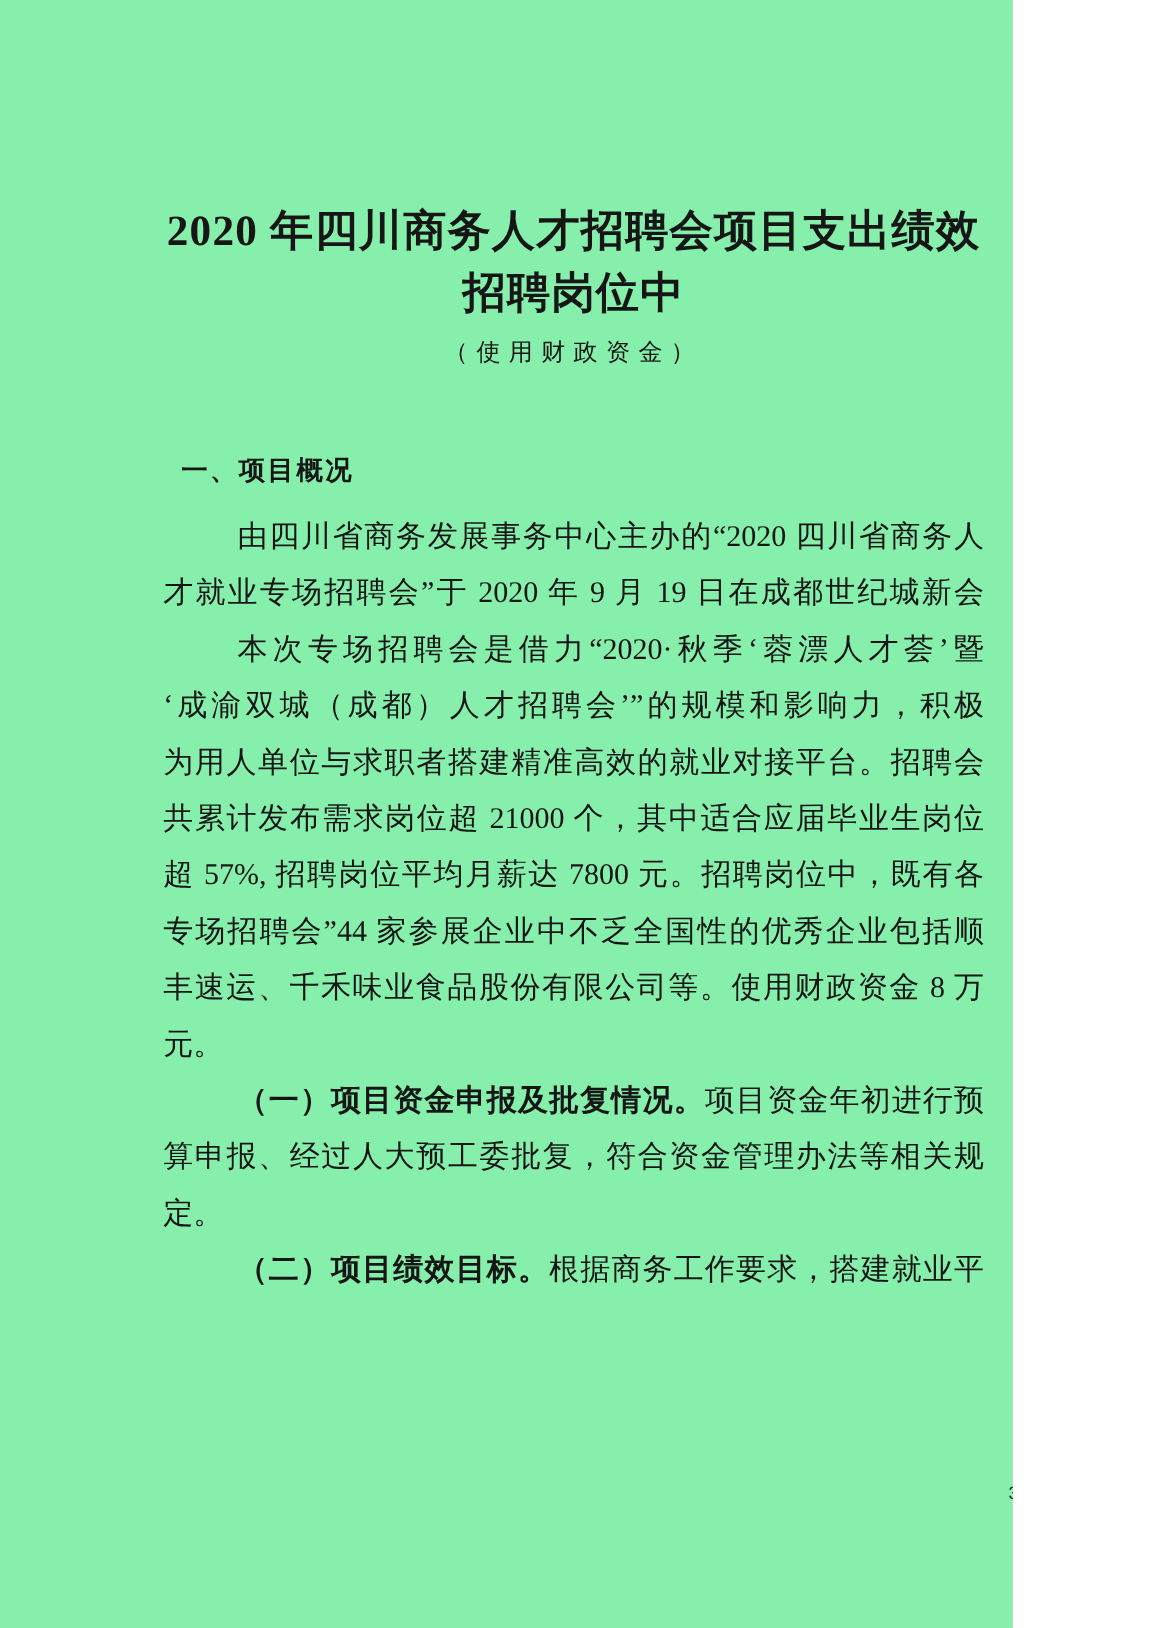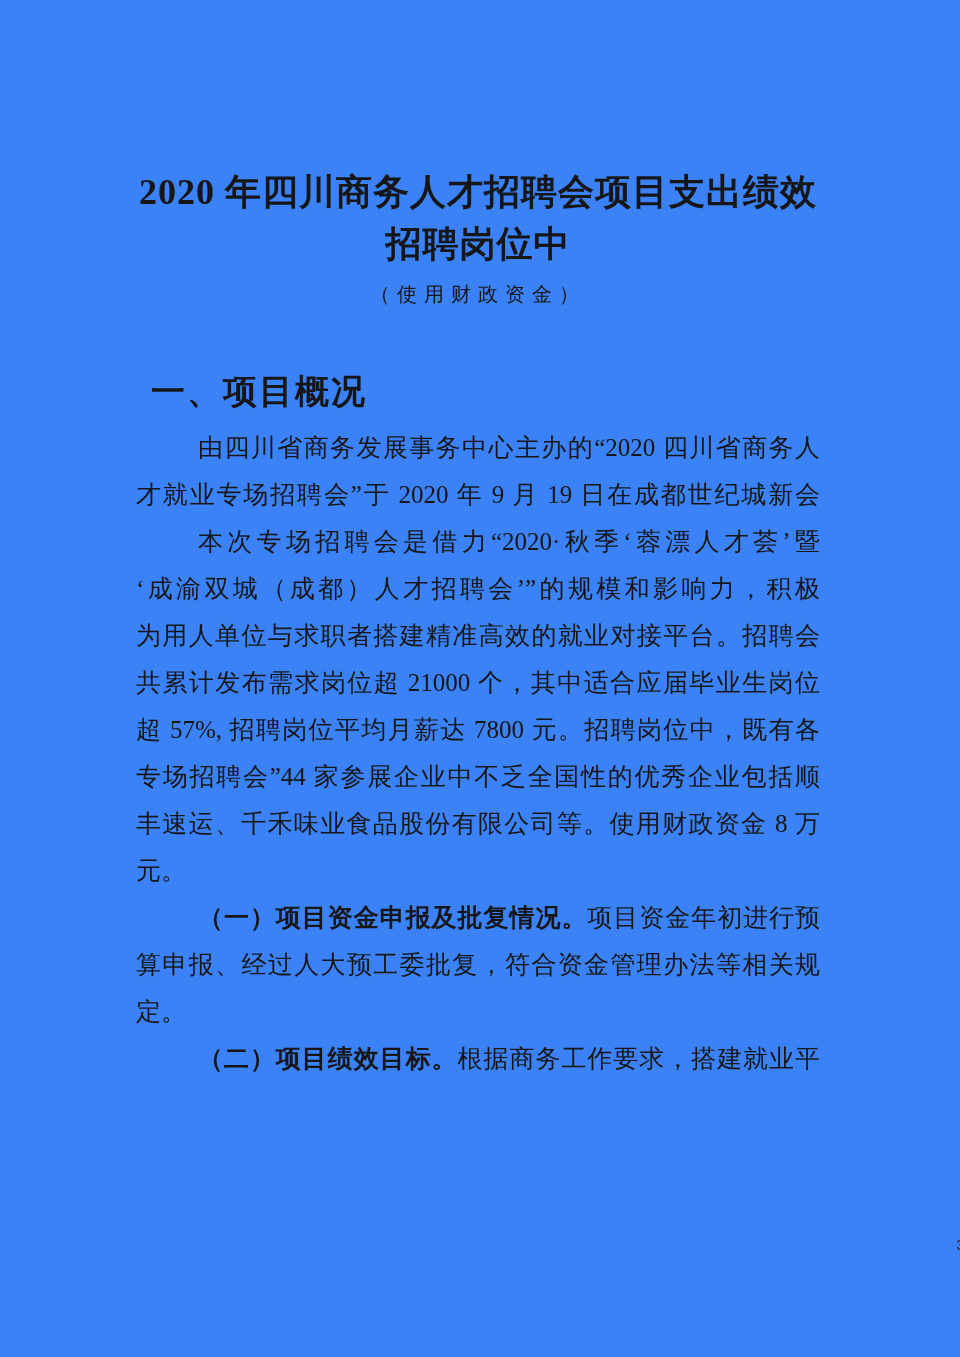--- a/index.html
+++ b/index.html
@@ -2,23 +2,23 @@
 <html><head>
 <meta charset="utf-8">
 <style>
   html, body {
     margin: 0;
     padding: 0;
     background: #ffffff;
   }
   .page {
     position: relative;
-    width: 960px;
+    width: 844px;
     height: 1357px;
-    background: #3b82f6;
+    background: #86efac;
     color: #161616;
     font-family: "Liberation Serif", "DejaVu Serif", serif;
     overflow: hidden;
   }
   .content {
     position: absolute;
     left: 136px;
     top: 0;
     width: 684px;
   }
@@ -35,21 +35,21 @@
     text-align: center;
     font-size: 20px;
     line-height: 24px;
     letter-spacing: 7px;
   }
   .section-heading {
     margin-top: 72px;
     margin-left: 15px;
     font-family: "Liberation Sans", "DejaVu Sans", sans-serif;
     font-weight: 700;
-    font-size: 34px;
+    font-size: 22px;
     line-height: 27px;
     letter-spacing: 2px;
   }
   .bodytext {
     margin-top: 19px;
     font-size: 25px;
   }
   .ln {
     height: 47px;
     line-height: 47px;

